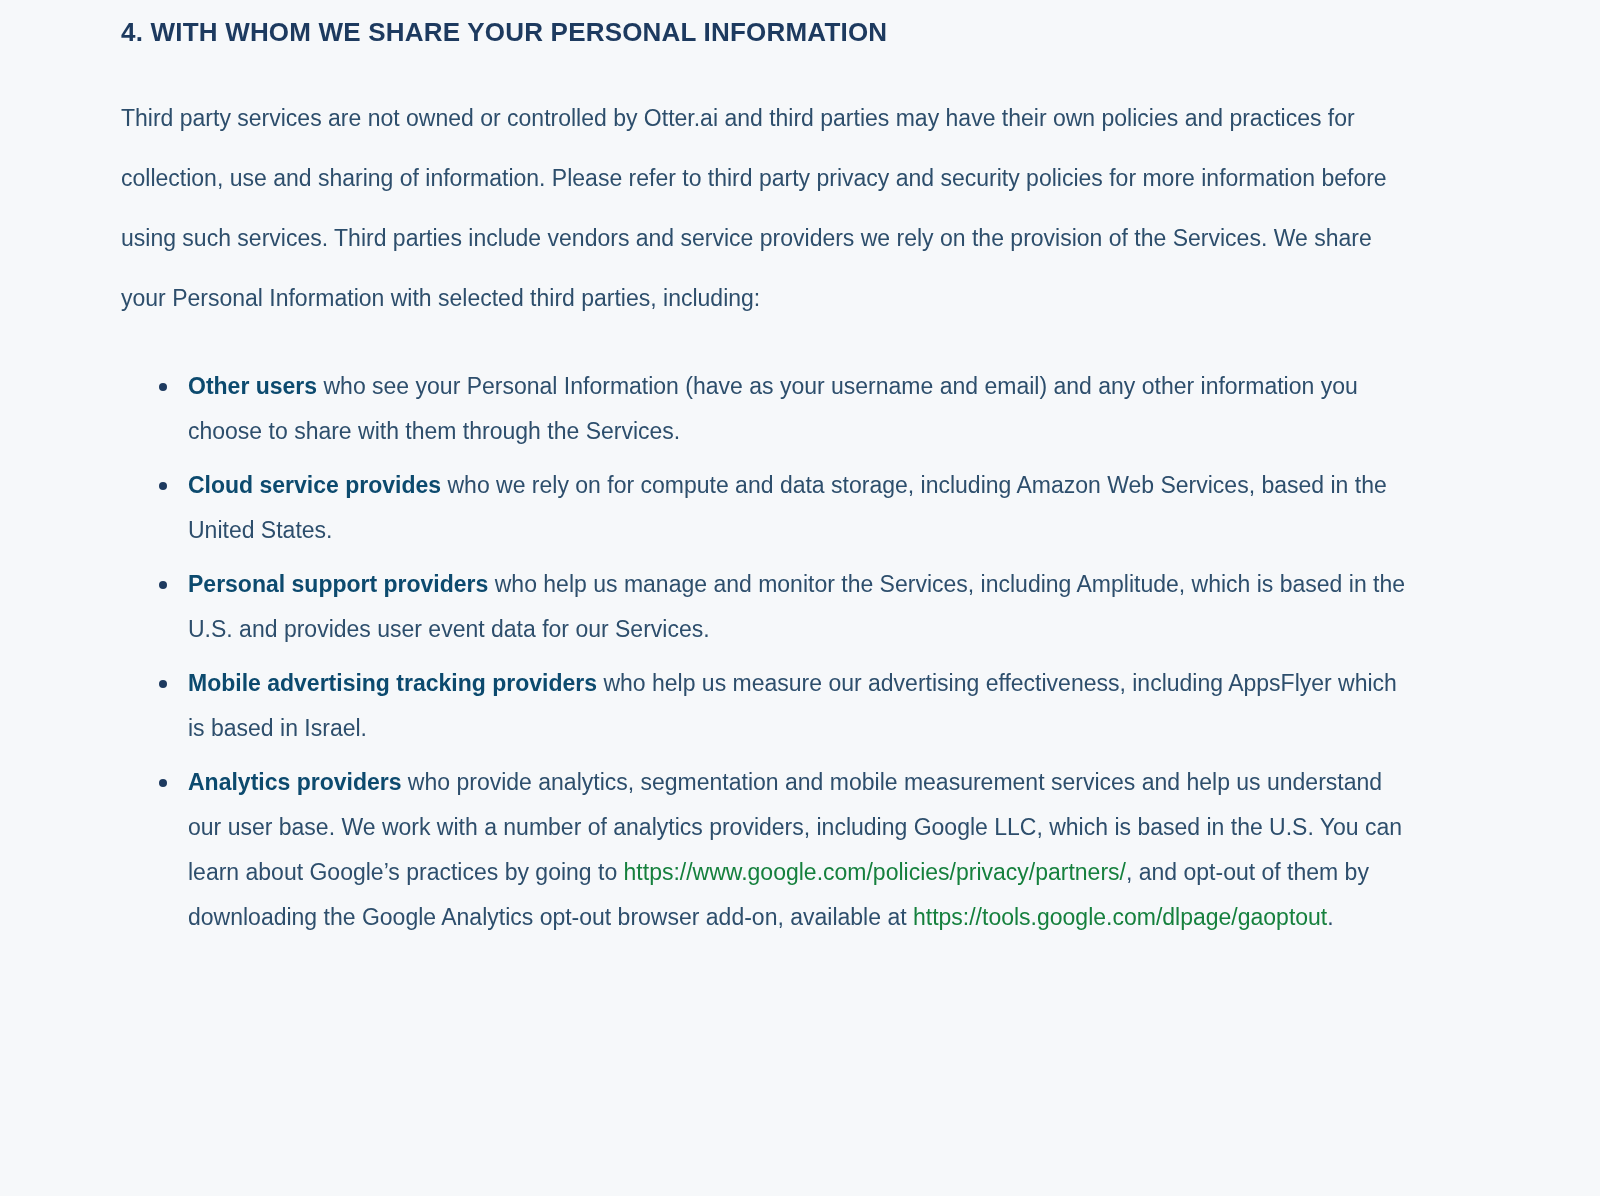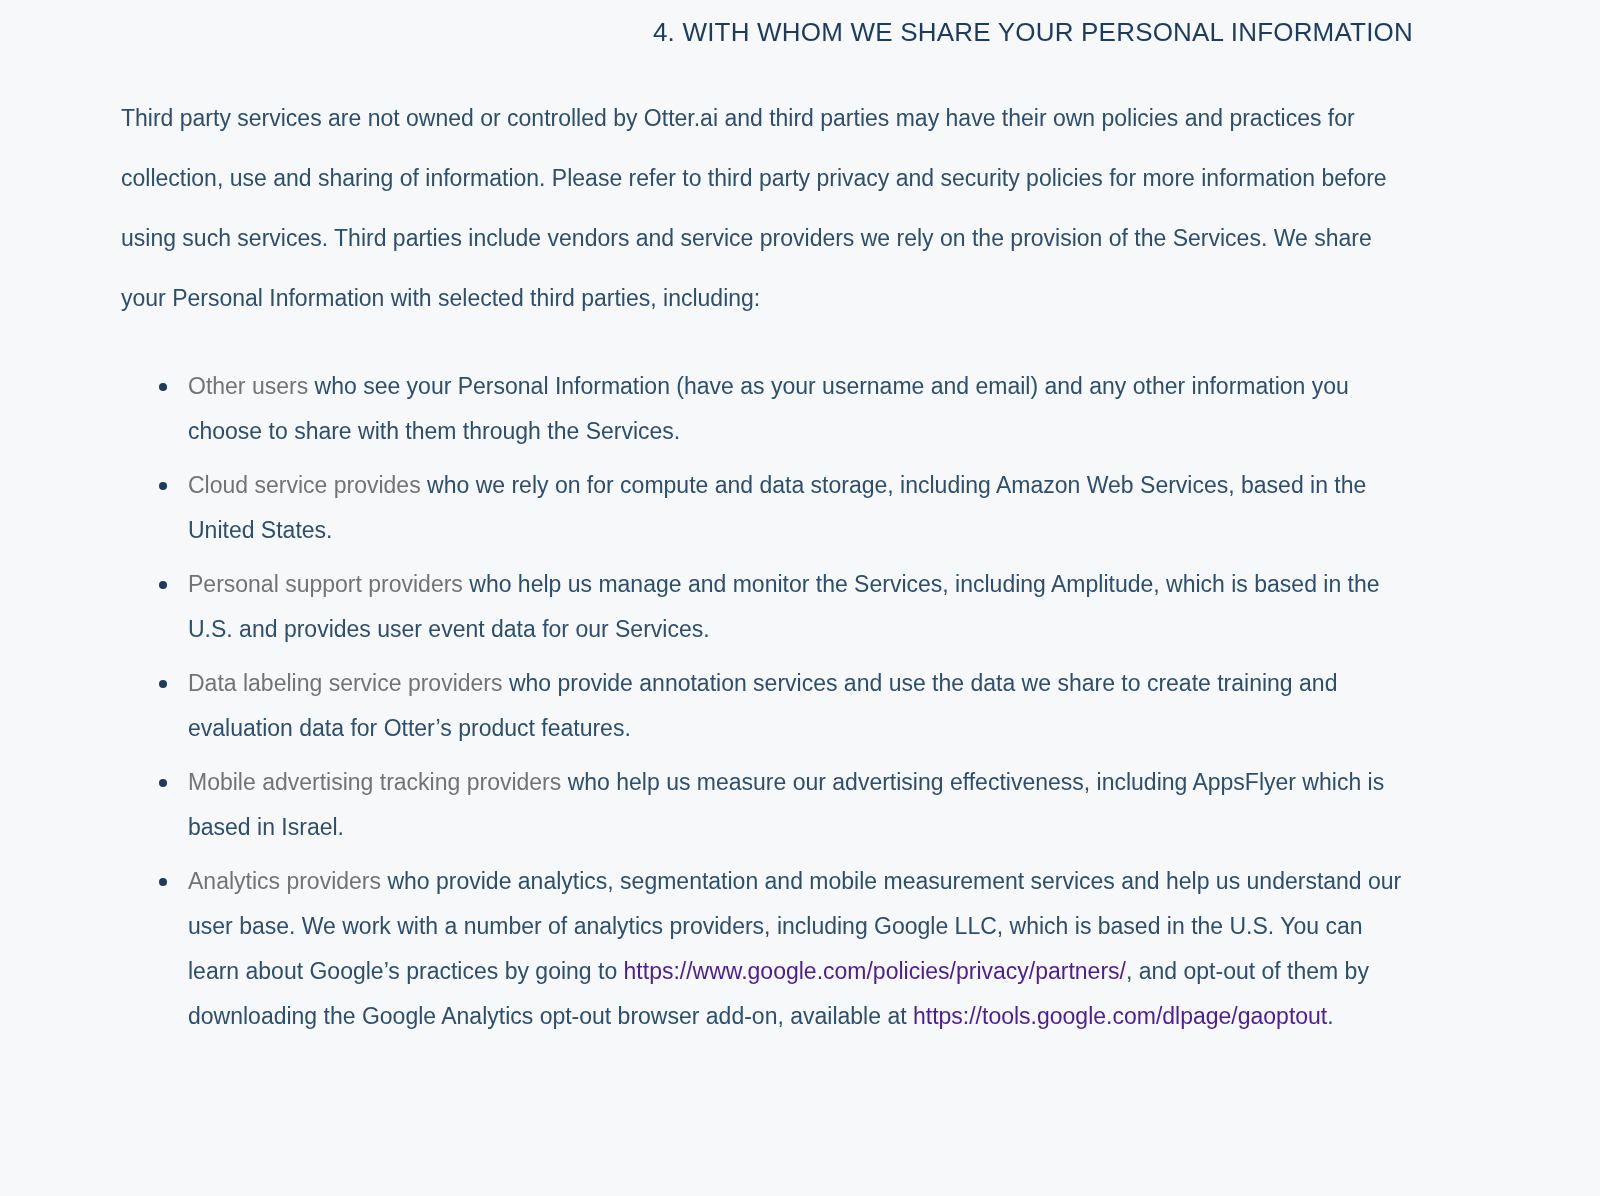--- a/index.html
+++ b/index.html
@@ -17,24 +17,23 @@
   .content {
     margin-left: 121px;
     width: 1292px;
     padding-top: 8px;
     color: #2d4e6c;
   }
   .section-heading {
     margin: 6px 0 0 0;
     font-size: 26px;
     line-height: 36px;
-    font-weight: 400;
+    font-weight: 700;
     letter-spacing: 0.2px;
     color: #1d3a5f;
-    text-align: right;
   }
   .intro-paragraph {
     margin: 38px 0 0 0;
     font-size: 23px;
     line-height: 60px;
     font-weight: 400;
   }
   .bullet-list {
     list-style: none;
     margin: 36px 0 0 0;
@@ -50,25 +49,25 @@
   .bullet-list li .bullet-dot {
     position: absolute;
     left: 38px;
     top: 19px;
     width: 8px;
     height: 8px;
     border-radius: 50%;
     background: #1d3a5f;
   }
   .lead {
-    font-weight: 400;
-    color: #737373;
+    font-weight: 700;
+    color: #0c4a6e;
   }
   a.link {
-    color: #4c1d95;
+    color: #15803d;
     text-decoration: none;
     cursor: pointer;
     text-align: right;
   }
 </style>
 </head>
 <body>
 
 <div class="content">
 
@@ -83,23 +82,20 @@
     </li>
 
     <li>
       <span class="bullet-dot"></span><span class="lead">Cloud service provides</span><span> who we rely on for compute and data storage, including Amazon Web Services, based in the United States.</span>
     </li>
 
     <li>
       <span class="bullet-dot"></span><span class="lead">Personal support providers</span><span> who help us manage and monitor the Services, including Amplitude, which is based in the U.S. and provides user event data for our Services.</span>
     </li>
 
-    <li>
-      <span class="bullet-dot"></span><span class="lead">Data labeling service providers</span><span> who provide annotation services and use the data we share to create training and evaluation data for Otter’s product features.</span>
-    </li>
 
 
     <li>
       <span class="bullet-dot"></span><span class="lead">Mobile advertising tracking providers</span><span> who help us measure our advertising effectiveness, including AppsFlyer which is based in Israel.</span>
     </li>
 
     <li>
       <span class="bullet-dot"></span><span class="lead">Analytics providers</span><span> who provide analytics, segmentation and mobile measurement services and help us understand our user base. We work with a number of analytics providers, including Google LLC, which is based in the U.S. You can learn about Google’s practices by going to </span><a class="link">https://www.google.com/policies/privacy/partners/</a><span>, and opt-out of them by downloading the Google Analytics opt-out browser add-on, available at </span><a class="link">https://tools.google.com/dlpage/gaoptout</a><span>.</span>
     </li>
 

